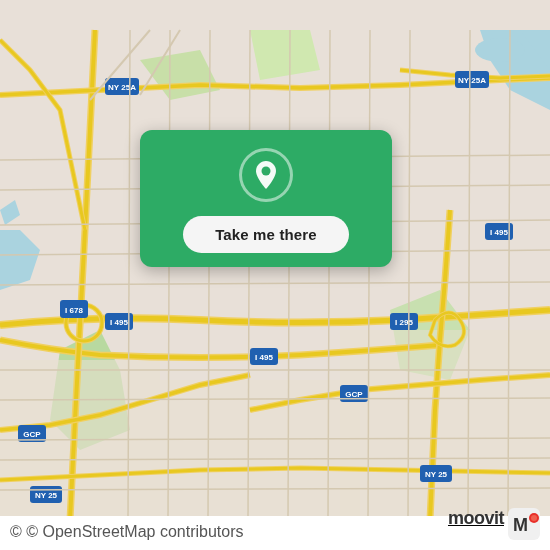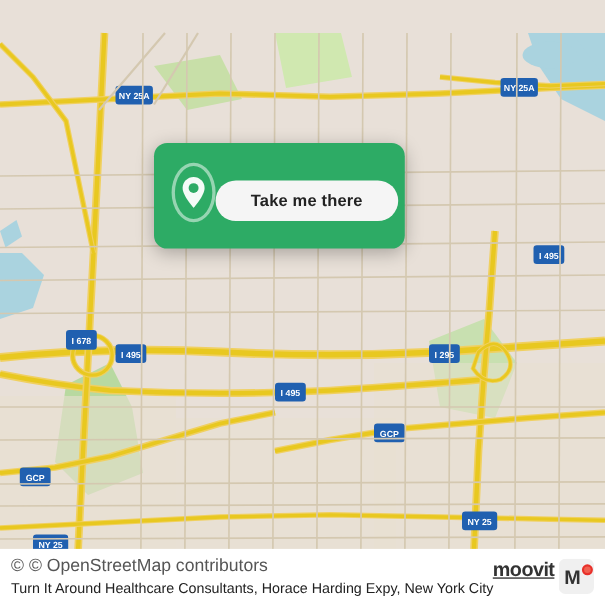--- a/index.html
+++ b/index.html
@@ -25,26 +25,26 @@
       position: absolute;
       top: 0; left: 0;
       width: 100%; height: 100%;
     }
 
     
     #card-overlay {
       position: absolute;
       top: 130px;
       left: 140px;
-      width: 228px;
+      width: 252px;
       background: #2dab65;
       border-radius: 12px;
       padding: 18px 16px 14px 16px;
       display: flex;
-      flex-direction: row;
+      flex-direction: column;
       align-items: center;
       box-shadow: 0 4px 16px rgba(0,0,0,0.28);
       z-index: 10;
     }
 
     #location-icon-wrap {
       width: 54px;
       height: 54px;
       background: #2dab65;
       border-radius: 50%;
@@ -254,21 +254,20 @@
       </svg>
     </div>
     <button id="take-me-there-btn">Take me there</button>
   </div>
 
   <div id="bottom-bar">
     <div id="attribution">
       <span>©</span>
       <span>© OpenStreetMap contributors</span>
     </div>
-    <div id="place-name">Turn It Around Healthcare Consultants, Horace Harding Expy, New York City</div>
   </div>
 
   <div id="moovit-logo">
     <span id="moovit-text">moovit</span>
 
     <svg id="moovit-icon" viewBox="0 0 32 32" xmlns="http://www.w3.org/2000/svg">
       <rect width="32" height="32" rx="6" fill="#f0f0f0"></rect>
 
       <text x="5" y="23" font-size="18" font-weight="900" fill="#333" font-family="Arial">M</text>
 

